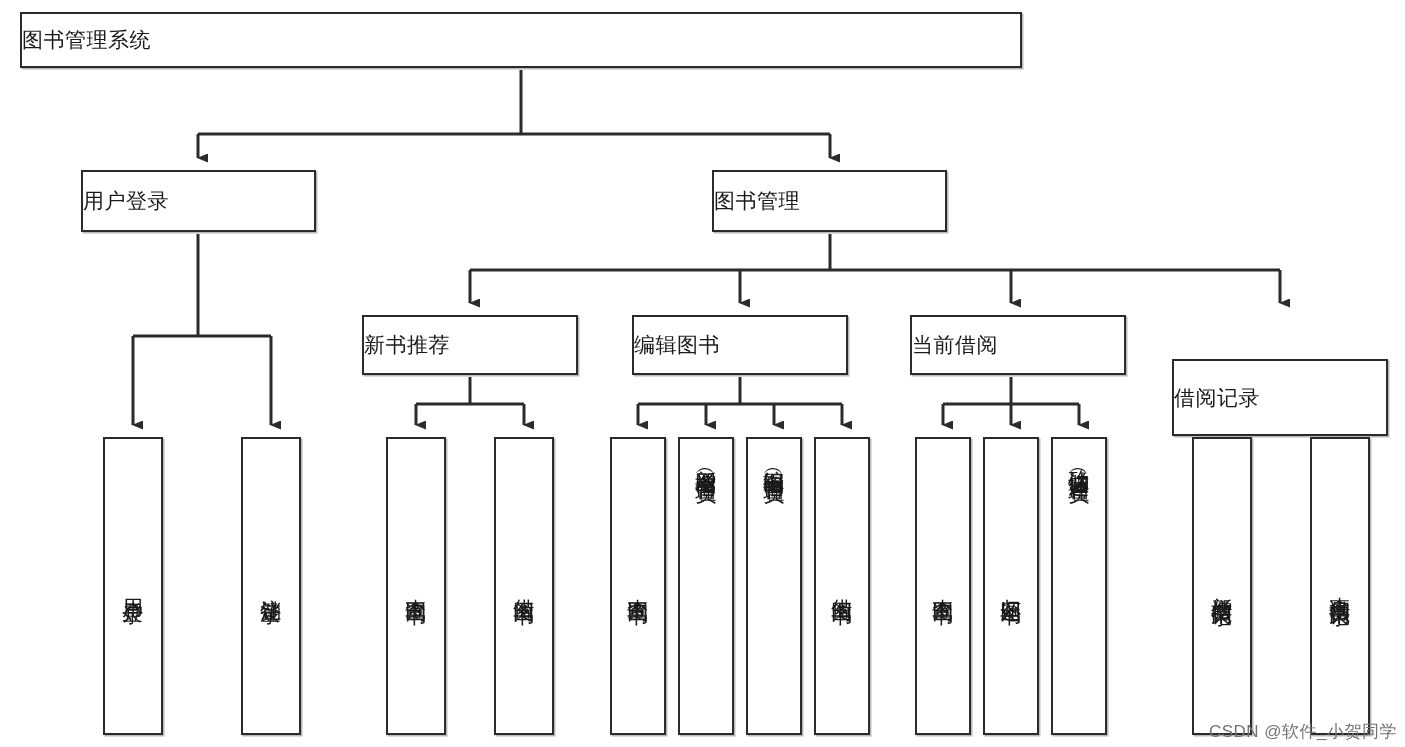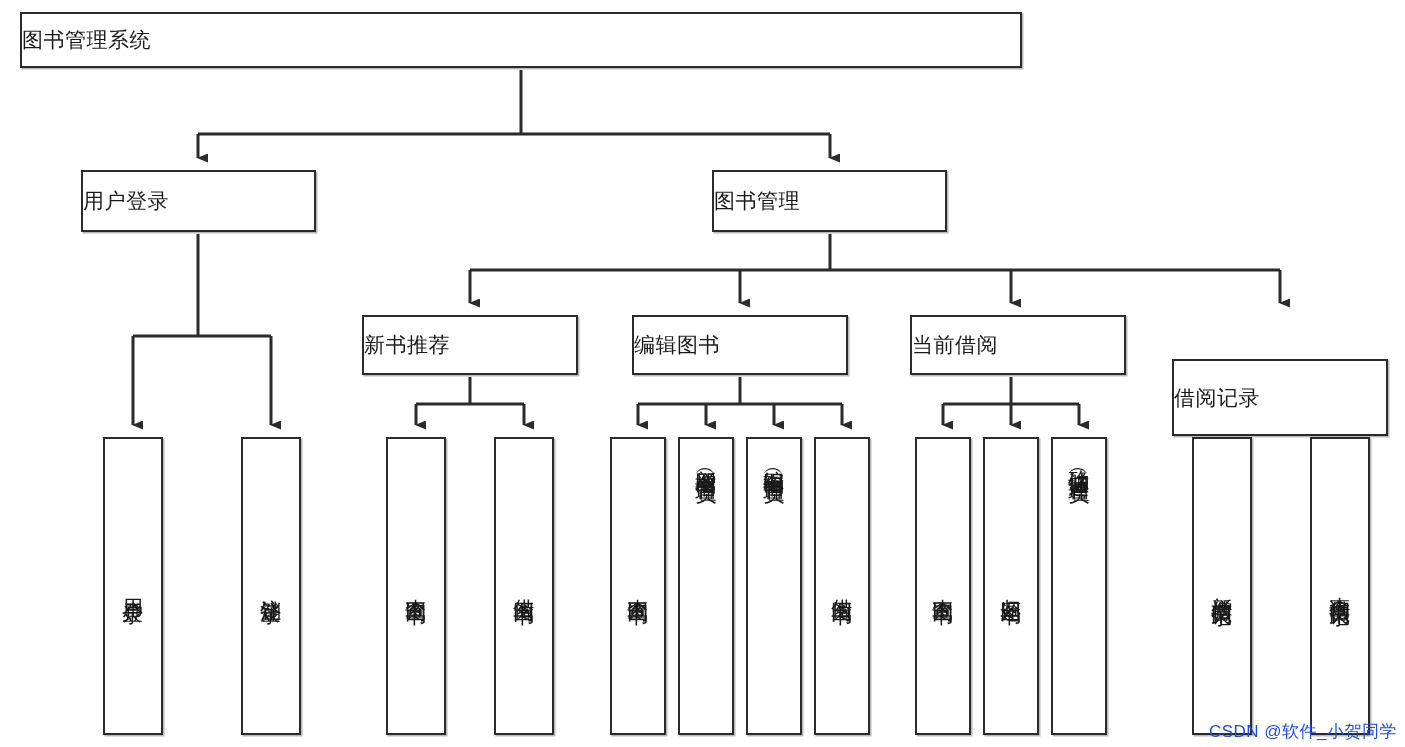--- a/index.html
+++ b/index.html
@@ -59,21 +59,21 @@
   }
   .node.vert.centered {
     align-items: center;
     padding-top: 0;
   }
   .watermark {
     position: absolute;
     right: 8px;
     bottom: 4px;
     font-size: 17px;
-    color: #1d4ed8;
+    color: #737373;
     white-space: nowrap;
     letter-spacing: 0.5px;
   }
 </style>
 </head>
 <body>
 
 <div id="diagram-root">
 
   <svg class="connectors" viewBox="0 0 1405 747" xmlns="http://www.w3.org/2000/svg">

